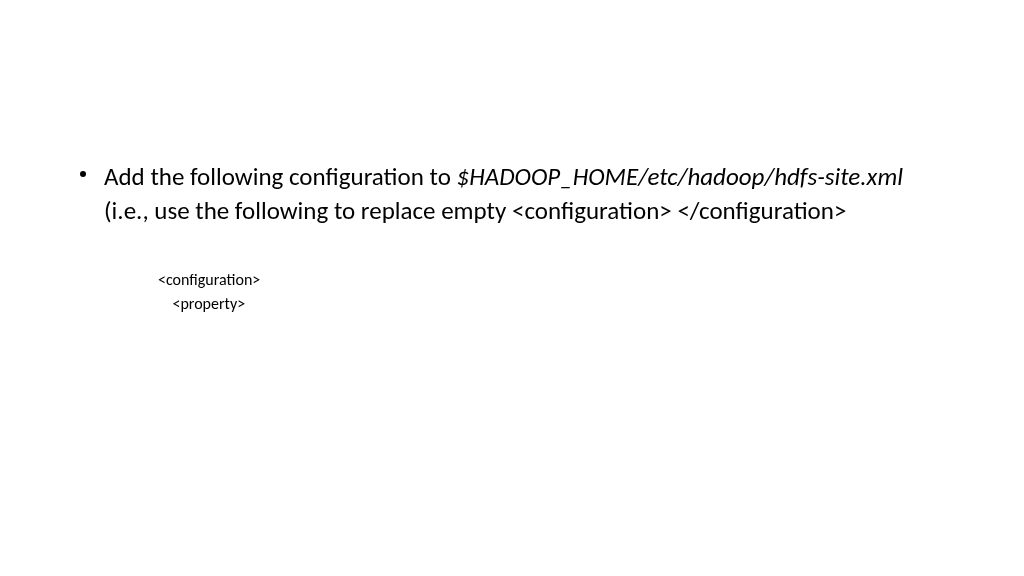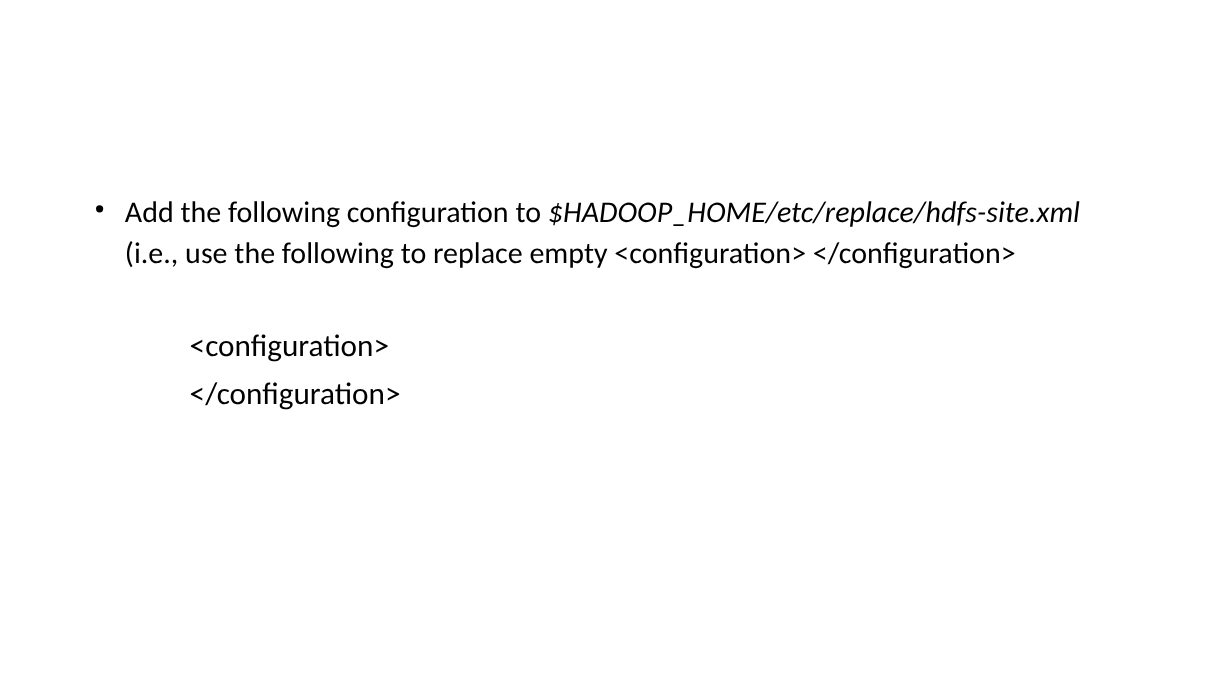--- a/index.html
+++ b/index.html
@@ -27,34 +27,34 @@
       width: 6px;
       height: 6px;
       background: #000;
       border-radius: 50%;
       transform: translateY(-50%);
     }
     .italic { font-style: italic; }
     .code-block {
       margin-top: 40px;
       margin-left: 78px;
-      font-size: 26px;
+      font-size: 16px;
       line-height: 1.55;
       font-family: "Calibri", "Segoe UI", Arial, sans-serif;
     }
     .code-line { white-space: pre; }
   </style>
 </head>
 <body>
 
 <div class="slide">
 
   <div class="bullet-block">
     <span class="bullet-dot"></span>
-    <span>Add the following configuration to </span><span class="italic">$HADOOP_HOME/etc/replace/hdfs-site.xml</span><span>  (i.e., use the following to replace empty &lt;configuration&gt; &lt;/configuration&gt;</span>
+    <span>Add the following configuration to </span><span class="italic">$HADOOP_HOME/etc/hadoop/hdfs-site.xml</span><span>  (i.e., use the following to replace empty &lt;configuration&gt; &lt;/configuration&gt;</span>
   </div>
 
   <div class="code-block">
     <div class="code-line">&lt;configuration&gt;</div>
-    <div class="code-line">&lt;/configuration&gt;</div>
+    <div class="code-line">    &lt;property&gt;</div>
   </div>
 
 </div>
 
 </body></html>

